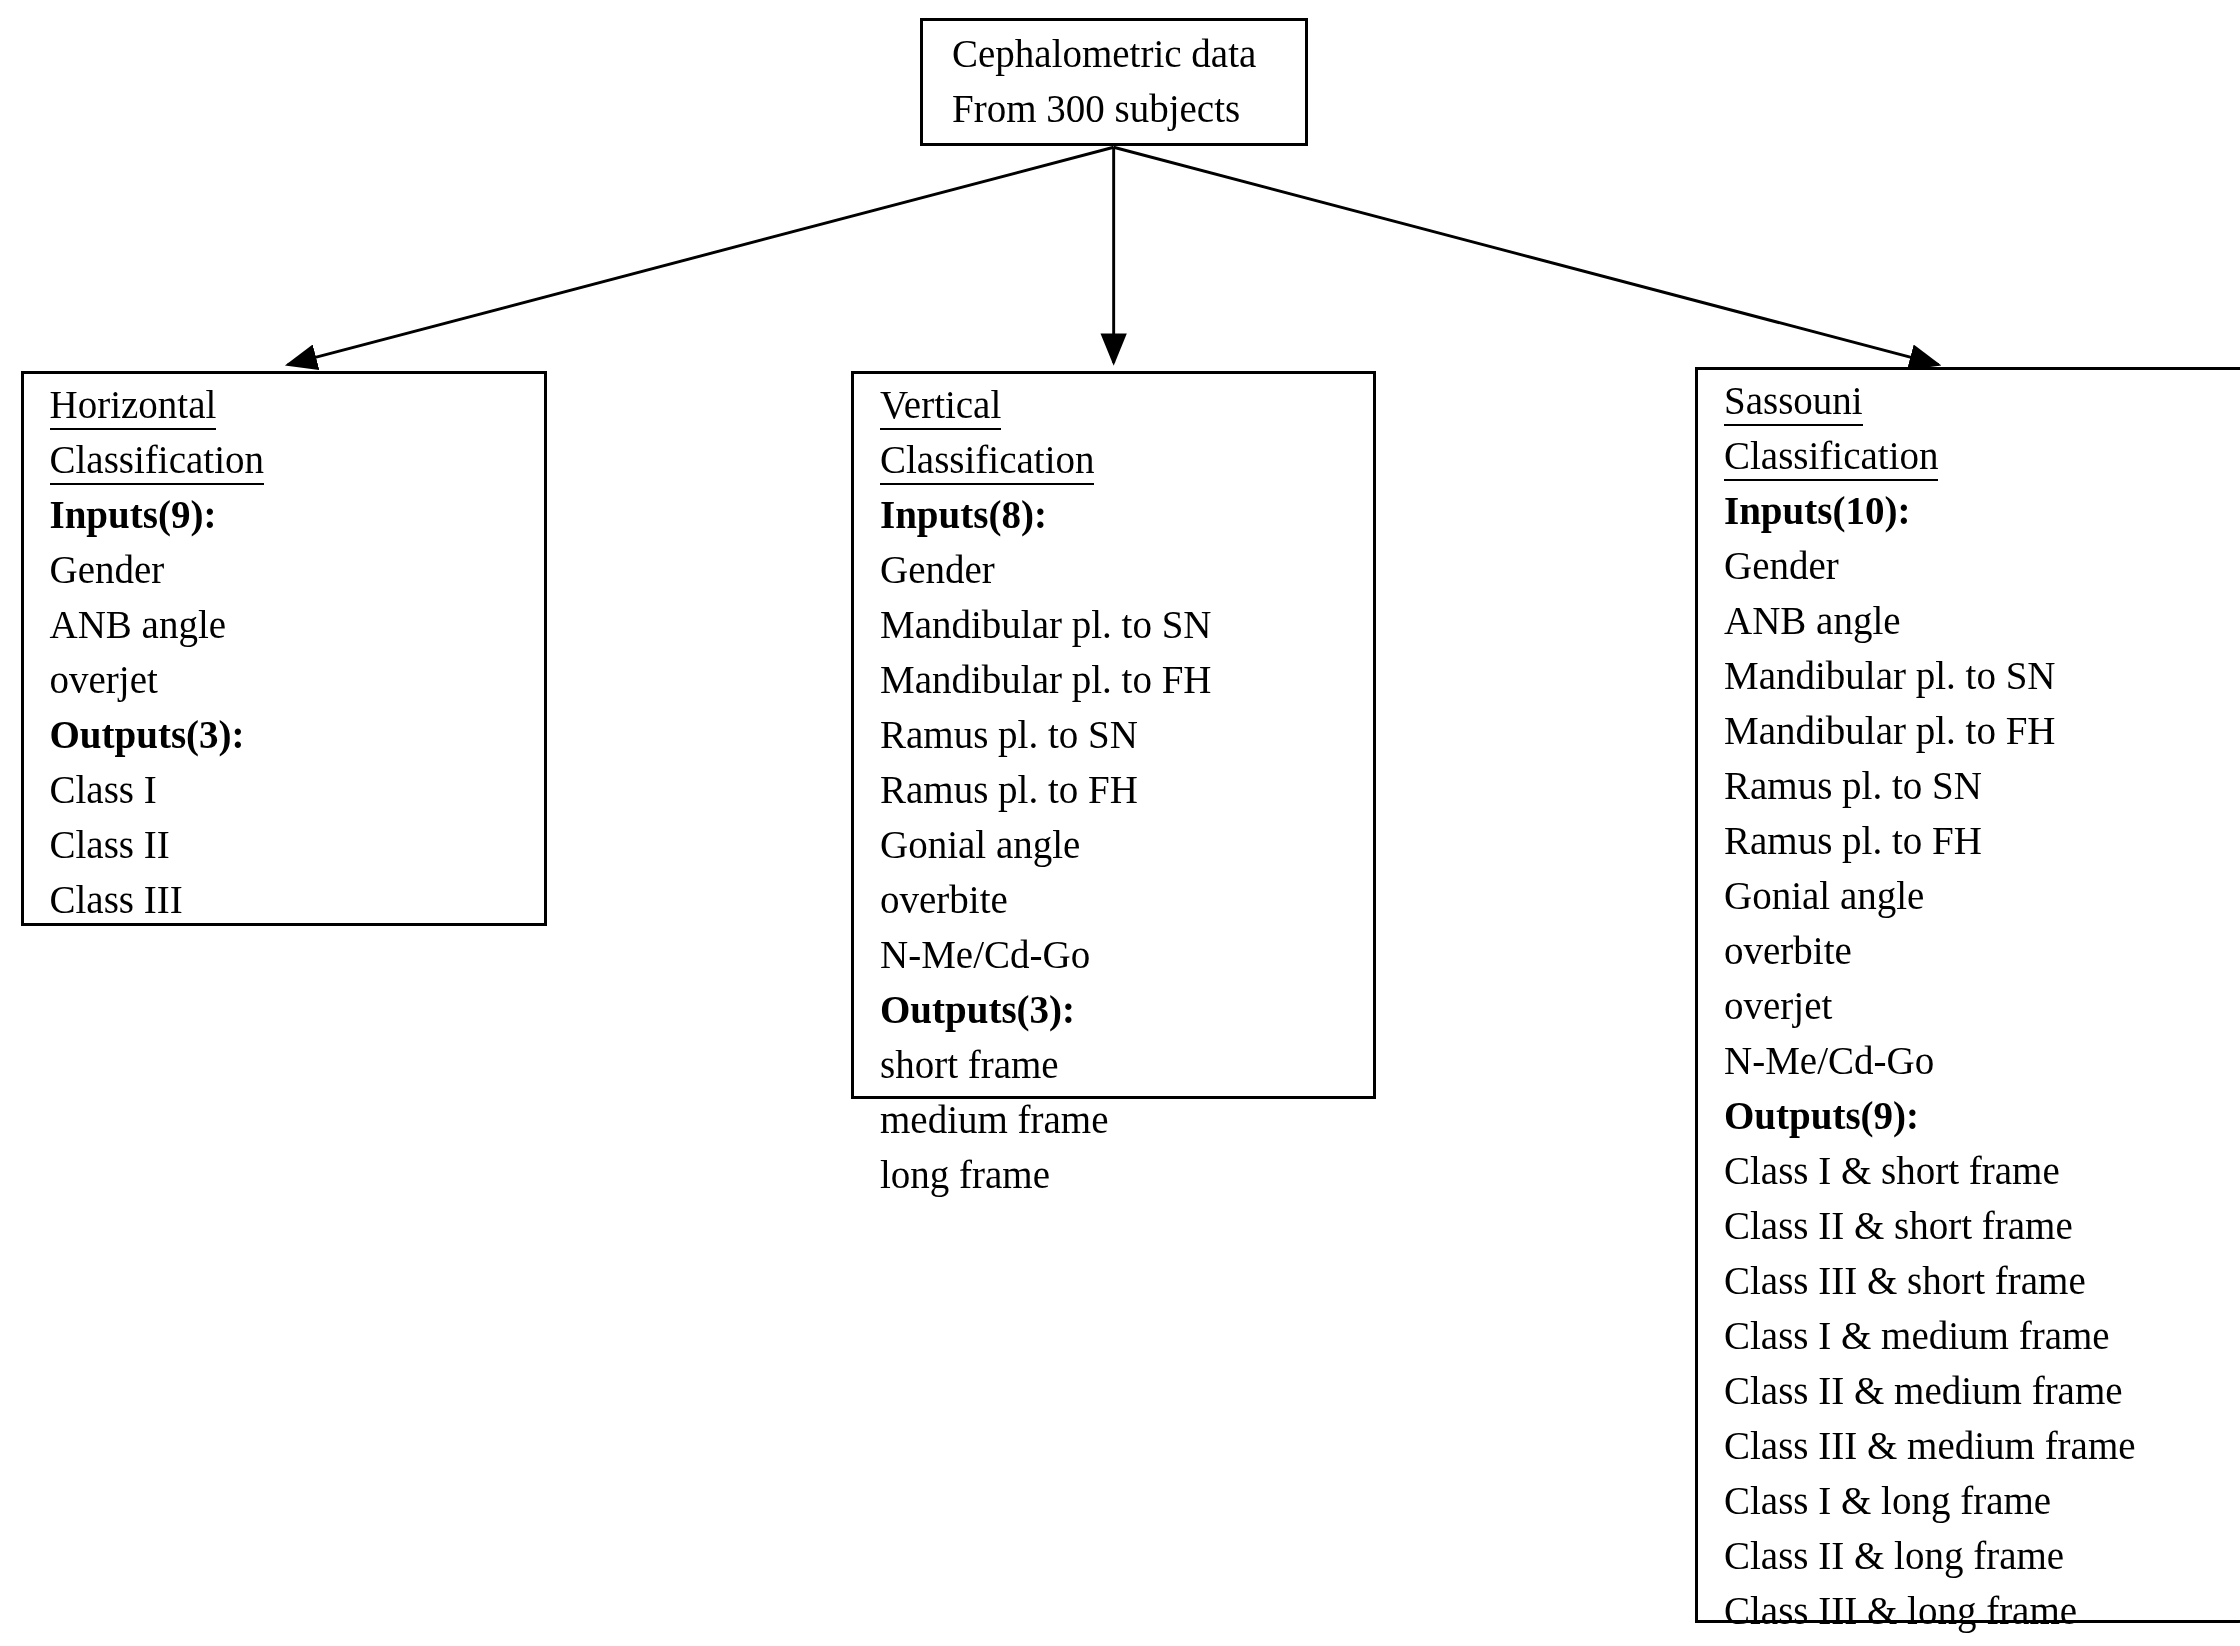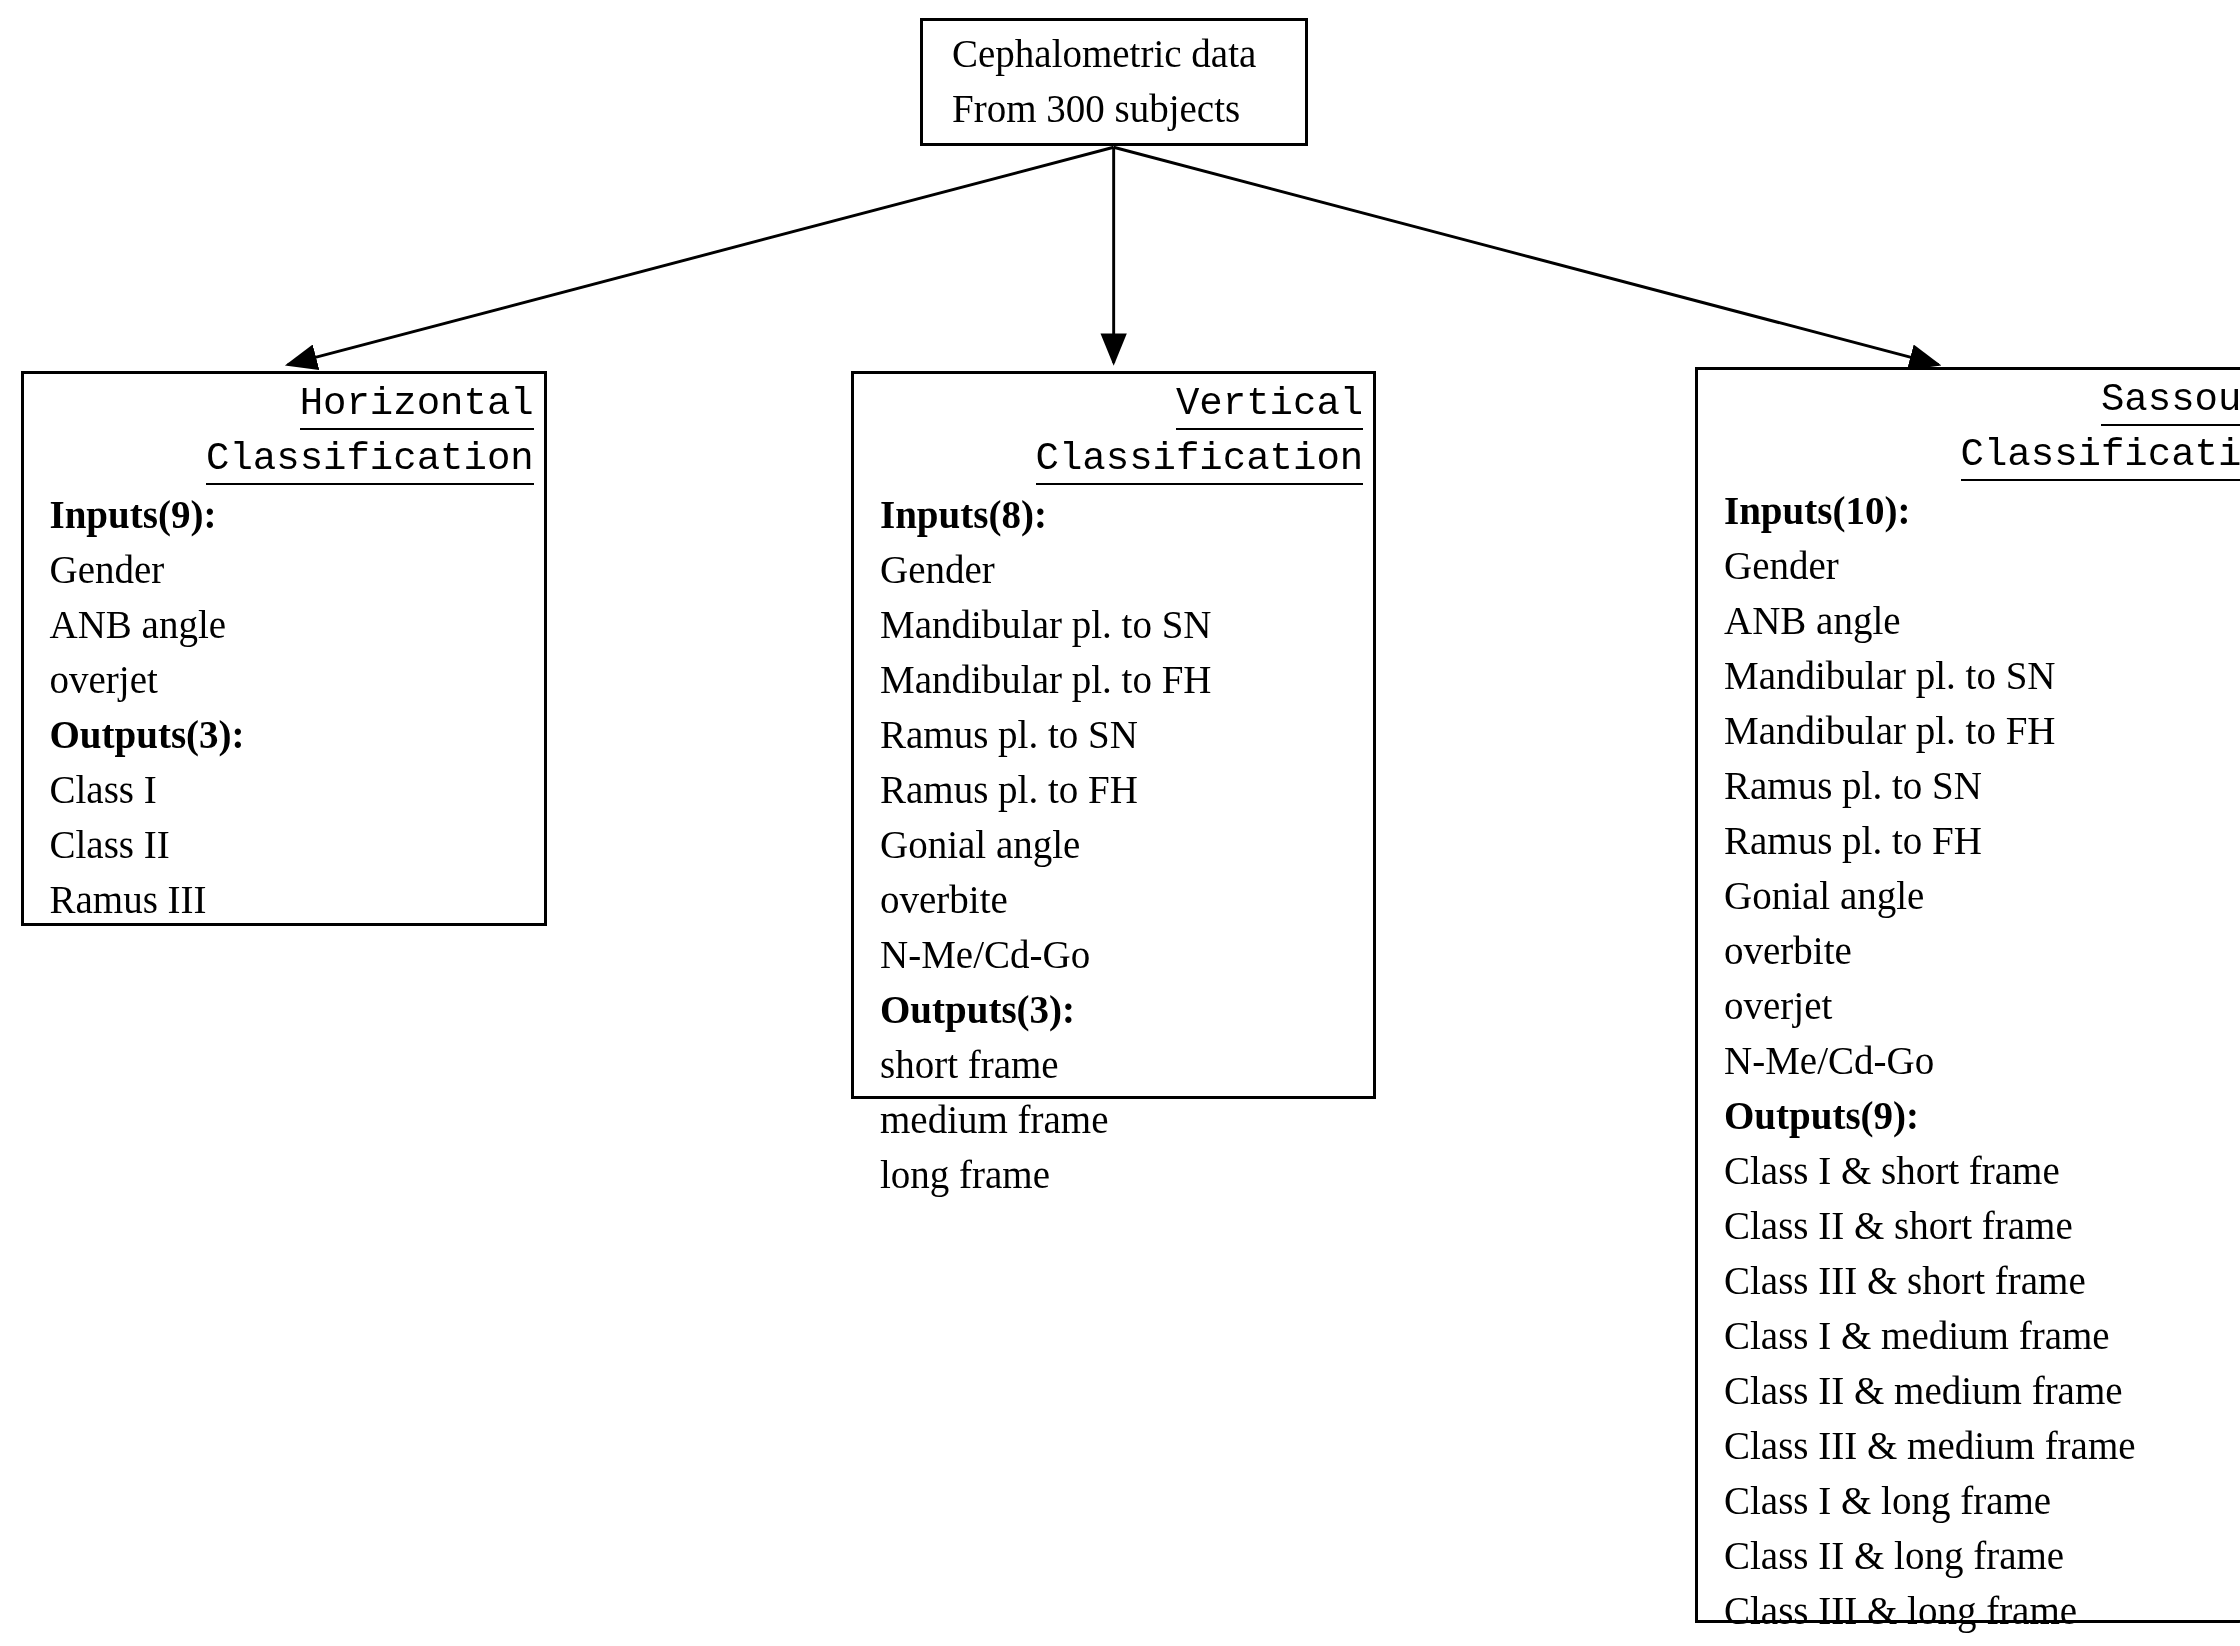--- a/index.html
+++ b/index.html
@@ -55,22 +55,21 @@
     width: 525px;
     height: 728px;
   }
   .branch-sassouni {
     left: 1695px;
     top: 367px;
     width: 606px;
     height: 1256px;
   }
   .title-line {
-    text-align: right;
-    font-family: Liberation Mono, monospace;
+    text-align: left;
   }
   .title-line .underlined {
     display: inline-block;
     line-height: 47px;
     margin-top: 3.9px;
     border-bottom: 2.9px solid #000000;
   }
   .section-label {
     font-weight: bold;
   }
@@ -105,21 +104,21 @@
     <div class="section-label">Inputs(9):</div>
     <div class="item-list">
         <div class="item-line">Gender</div>
         <div class="item-line">ANB angle</div>
         <div class="item-line">overjet</div>
       </div>
     <div class="section-label">Outputs(3):</div>
     <div class="item-list">
         <div class="item-line">Class I</div>
         <div class="item-line">Class II</div>
-        <div class="item-line">Ramus III</div>
+        <div class="item-line">Class III</div>
       </div>
   </div>
 
   <div class="box branch-box branch-vertical">
     <div class="title-line"><span class="underlined">Vertical</span></div>
     <div class="title-line"><span class="underlined">Classification</span></div>
     <div class="section-label">Inputs(8):</div>
     <div class="item-list">
         <div class="item-line">Gender</div>
         <div class="item-line">Mandibular pl. to SN</div>

